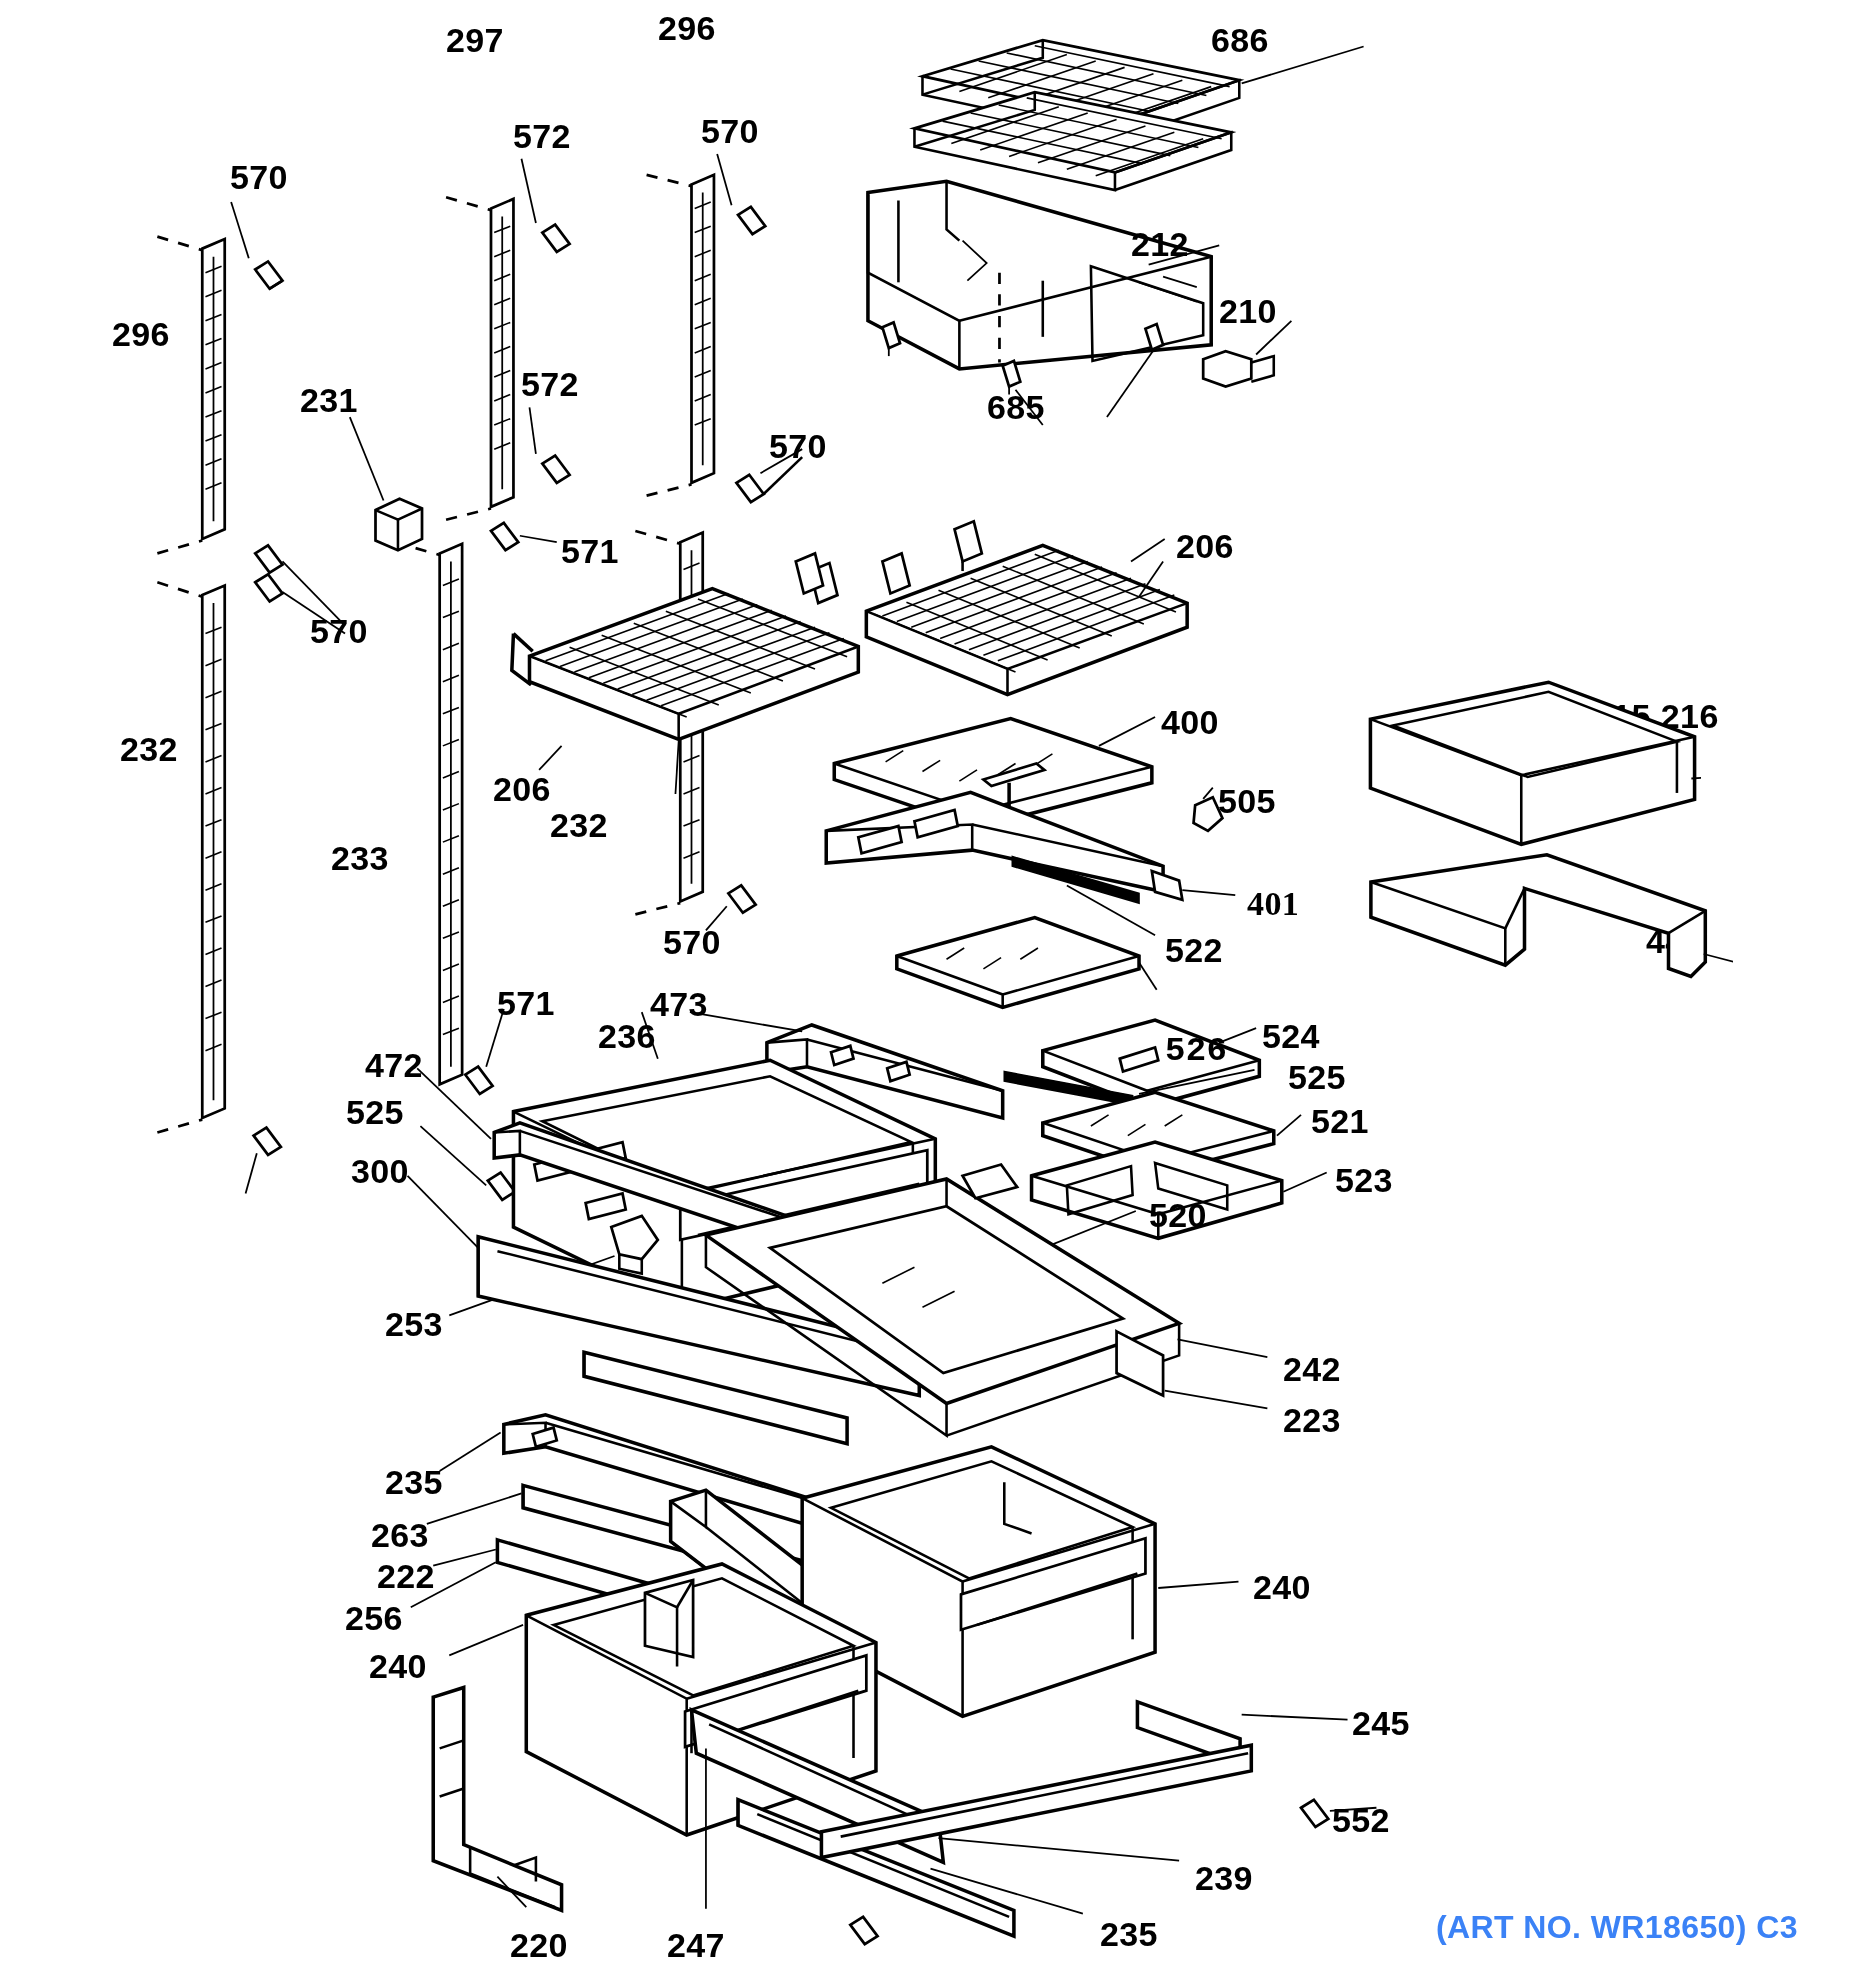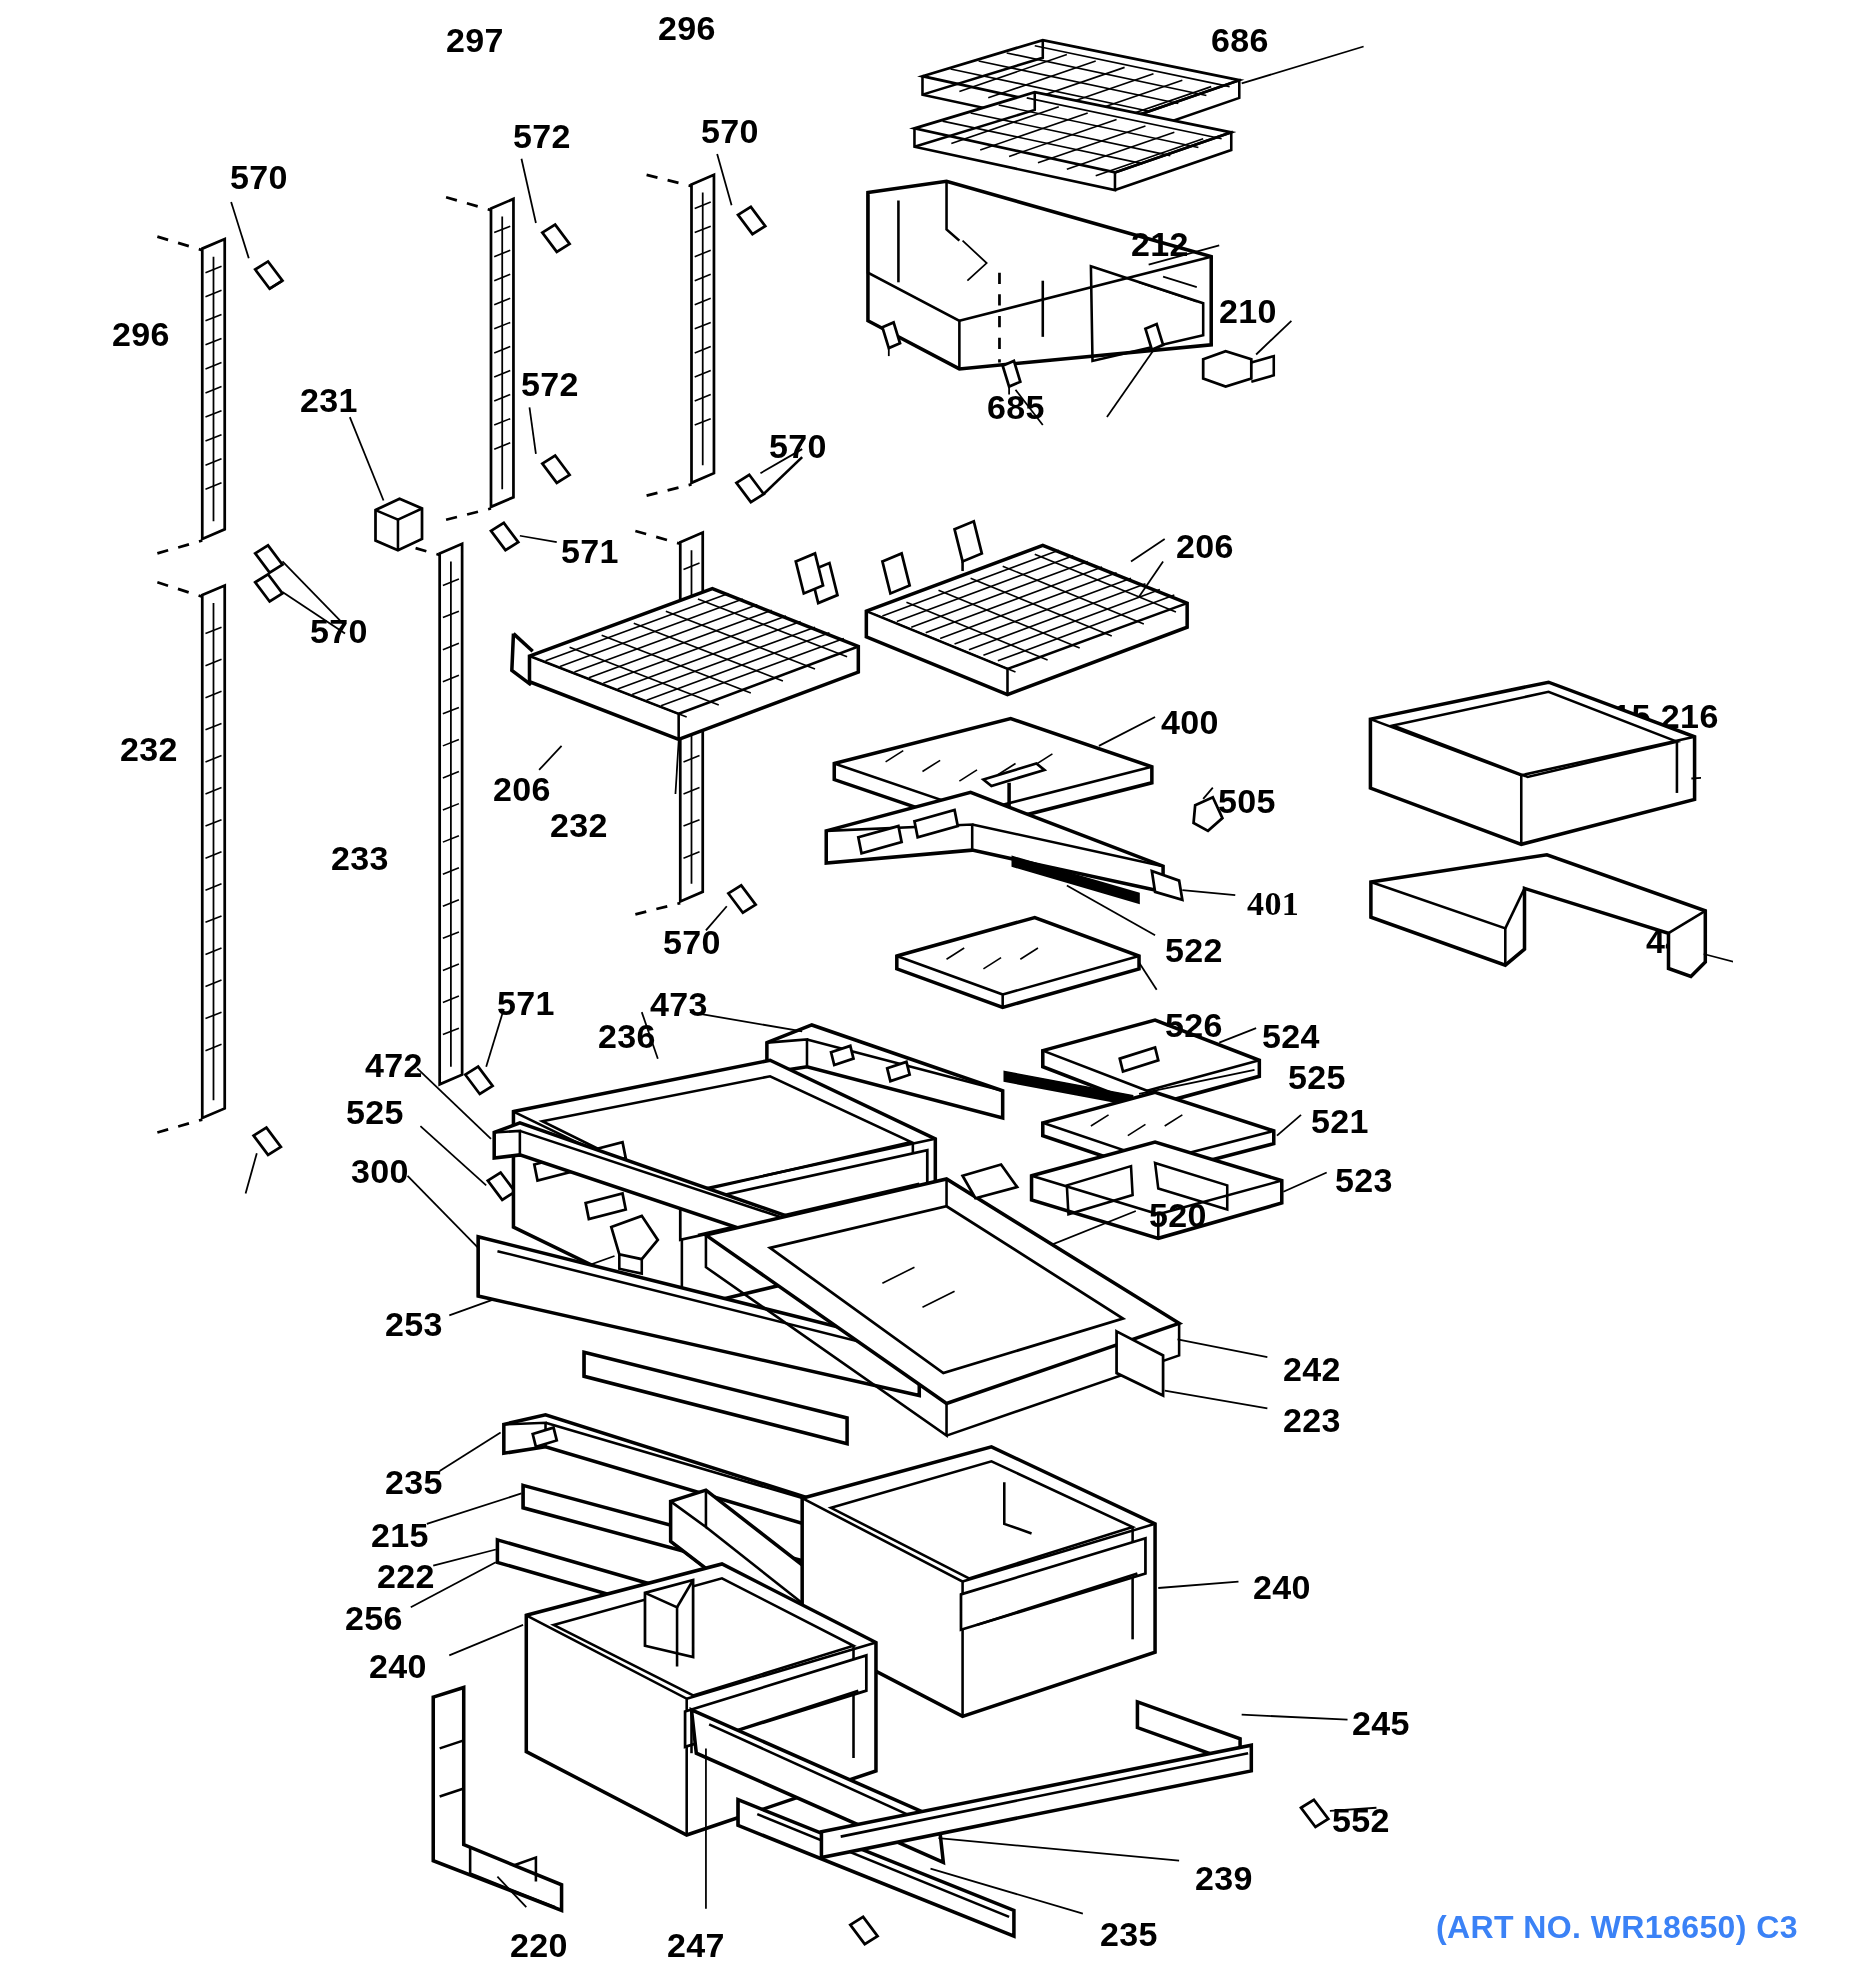--- a/index.html
+++ b/index.html
@@ -584,38 +584,38 @@
   <div class="callout" style="left:1161px;top:705px;">400</div>
   <div class="callout" style="left:1593px;top:699px;">215,216</div>
   <div class="callout" style="left:1218px;top:784px;">505</div>
   <div class="callout" style="left:120px;top:732px;">232</div>
   <div class="callout" style="left:493px;top:772px;">206</div>
   <div class="callout" style="left:550px;top:808px;">232</div>
   <div class="callout" style="left:331px;top:841px;">233</div>
   <div class="callout" style="left:1247px;top:887px;font-family:Liberation Serif, serif;">401</div>
   <div class="callout" style="left:1646px;top:924px;">440</div>
   <div class="callout" style="left:1165px;top:933px;">522</div>
-  <div class="callout" style="left:1165px;top:1008px;">526</div>
+  <div class="callout" style="left:1165px;top:1034px;font-family:Liberation Mono, monospace;">526</div>
   <div class="callout" style="left:663px;top:925px;">570</div>
   <div class="callout" style="left:497px;top:986px;">571</div>
   <div class="callout" style="left:650px;top:987px;">473</div>
   <div class="callout" style="left:1262px;top:1019px;">524</div>
   <div class="callout" style="left:598px;top:1019px;">236</div>
   <div class="callout" style="left:1288px;top:1060px;">525</div>
   <div class="callout" style="left:365px;top:1048px;">472</div>
   <div class="callout" style="left:1311px;top:1104px;">521</div>
   <div class="callout" style="left:346px;top:1095px;">525</div>
   <div class="callout" style="left:1335px;top:1163px;text-align:right;">523</div>
   <div class="callout" style="left:351px;top:1154px;">300</div>
   <div class="callout" style="left:1149px;top:1198px;">520</div>
   <div class="callout" style="left:385px;top:1307px;">253</div>
   <div class="callout" style="left:1283px;top:1352px;">242</div>
   <div class="callout" style="left:1283px;top:1403px;">223</div>
   <div class="callout" style="left:385px;top:1465px;">235</div>
-  <div class="callout" style="left:371px;top:1518px;">215</div>
+  <div class="callout" style="left:371px;top:1518px;">263</div>
   <div class="callout" style="left:377px;top:1559px;">222</div>
   <div class="callout" style="left:1253px;top:1570px;">240</div>
   <div class="callout" style="left:345px;top:1601px;">256</div>
   <div class="callout" style="left:369px;top:1649px;">240</div>
   <div class="callout" style="left:1352px;top:1706px;">245</div>
   <div class="callout" style="left:1332px;top:1803px;">552</div>
   <div class="callout" style="left:1195px;top:1861px;">239</div>
   <div class="callout" style="left:1100px;top:1917px;">235</div>
   <div class="callout" style="left:510px;top:1928px;">220</div>
   <div class="callout" style="left:667px;top:1928px;">247</div>

